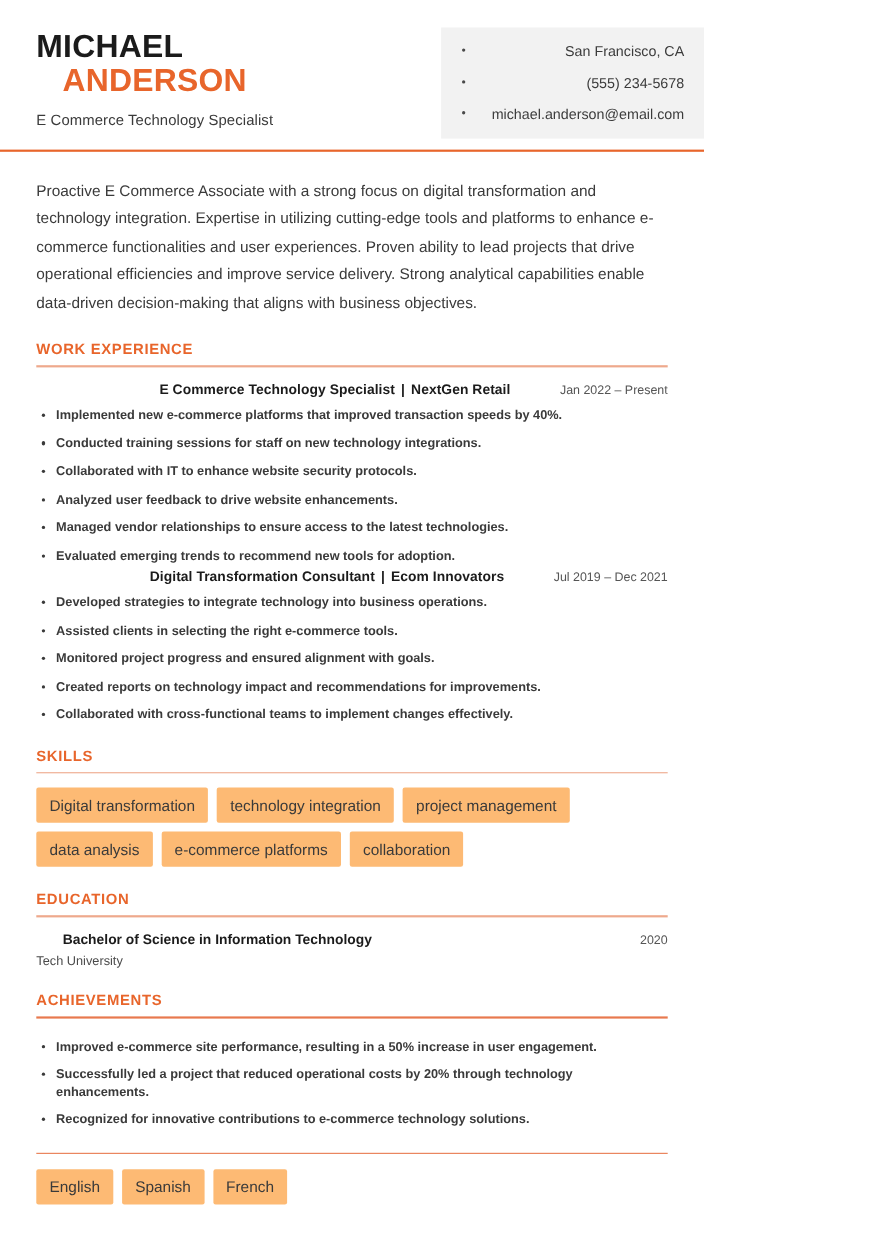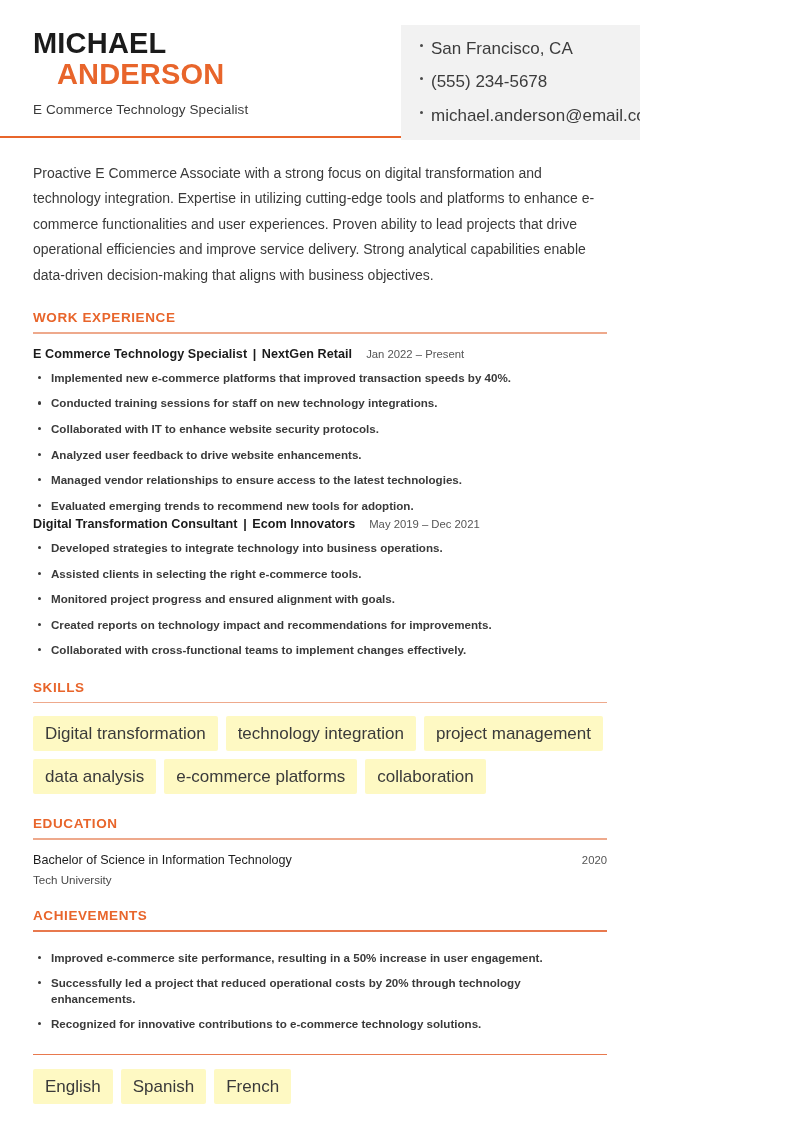--- a/index.html
+++ b/index.html
@@ -65,25 +65,26 @@
     box-sizing: border-box;
     min-height: 93px;
   }
   .contact-list {
     list-style: none;
     margin: 0;
     padding: 0;
   }
   .contact-list li {
     position: relative;
-    font-size: 17px;
+    font-size: 13px;
     color: #3c3c3c;
     line-height: 1.2;
     padding-left: 14px;
     margin: 0 0 13px 0;
+    text-align: right;
   }
   .contact-list li:last-child { margin-bottom: 0; }
   .contact-list li::before {
     content: "";
     position: absolute;
     left: 3px;
     top: 5px;
     width: 3px;
     height: 3px;
     border-radius: 50%;
@@ -127,21 +128,22 @@
   }
   .section-rule.strong { background: #E8794E; }
 
   
   .job { margin-bottom: 4px; }
   .job + .job { }
 
   .job-head {
     display: flex;
     align-items: baseline;
-    justify-content: flex-start;
+    justify-content: flex-end;
+    gap: 31px;
   }
   .job-role {
     font-size: 12.6px;
     font-weight: bold;
     color: #1b1b1b;
     letter-spacing: 0.05px;
   }
   .job-role .sep {
     font-weight: bold;
     color: #1b1b1b;
@@ -181,39 +183,40 @@
   }
 
   
   .chips {
     display: flex;
     flex-wrap: wrap;
     gap: 8px;
     margin-top: 2px;
   }
   .chip {
-    background: #fef9c3;
+    background: #fdba74;
     color: #3a3a3a;
-    font-size: 17px;
+    font-size: 14px;
     line-height: 1;
     padding: 9px 12px;
     border-radius: 2px;
     white-space: nowrap;
   }
 
   
   .edu-head {
     display: flex;
     align-items: baseline;
     justify-content: space-between;
   }
   .edu-degree {
     font-size: 12.6px;
-    font-weight: normal;
+    font-weight: bold;
     color: #1b1b1b;
+    margin-left: 24px;
   }
   .edu-year {
     font-size: 11.3px;
     color: #555555;
     white-space: nowrap;
     padding-left: 14px;
   }
   .edu-school {
     font-size: 11.6px;
     color: #4a4a4a;
@@ -273,21 +276,21 @@
         </ul>
       </div>
 
       <div class="job">
         <div class="job-head">
           <div class="job-role">
             <span>Digital Transformation Consultant</span>
             <span class="sep">|</span>
             <span>Ecom Innovators</span>
           </div>
-          <div class="job-dates">May 2019 – Dec 2021</div>
+          <div class="job-dates">Jul 2019 – Dec 2021</div>
         </div>
         <ul class="bullets">
           <li>Developed strategies to integrate technology into business operations.</li>
           <li>Assisted clients in selecting the right e-commerce tools.</li>
           <li>Monitored project progress and ensured alignment with goals.</li>
           <li>Created reports on technology impact and recommendations for improvements.</li>
           <li>Collaborated with cross-functional teams to implement changes effectively.</li>
         </ul>
       </div>
     </div>

